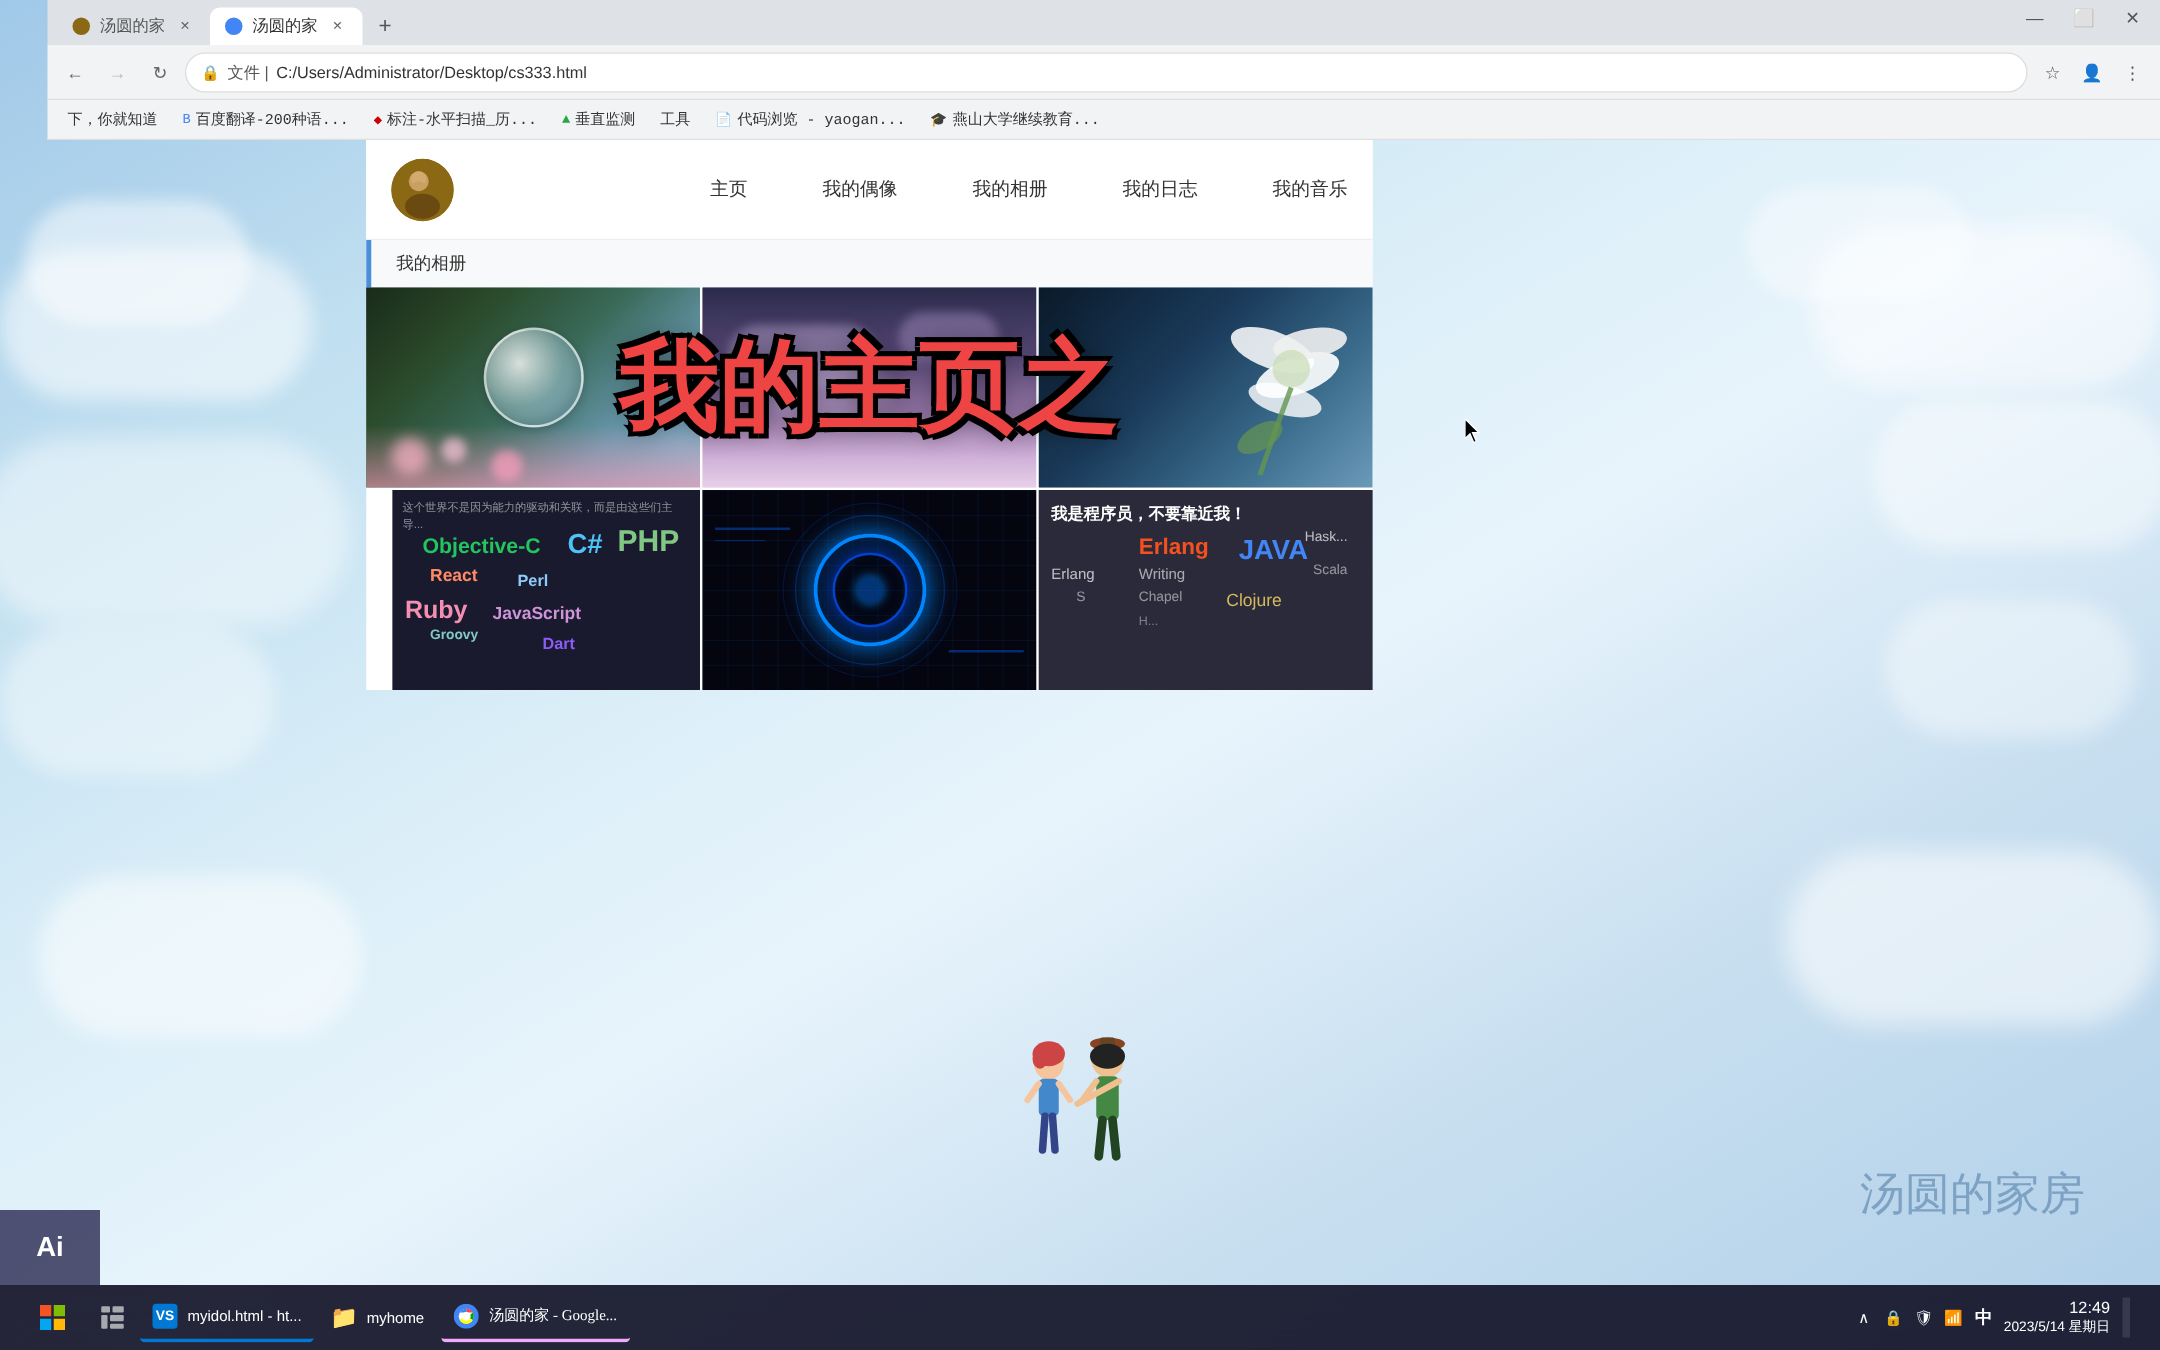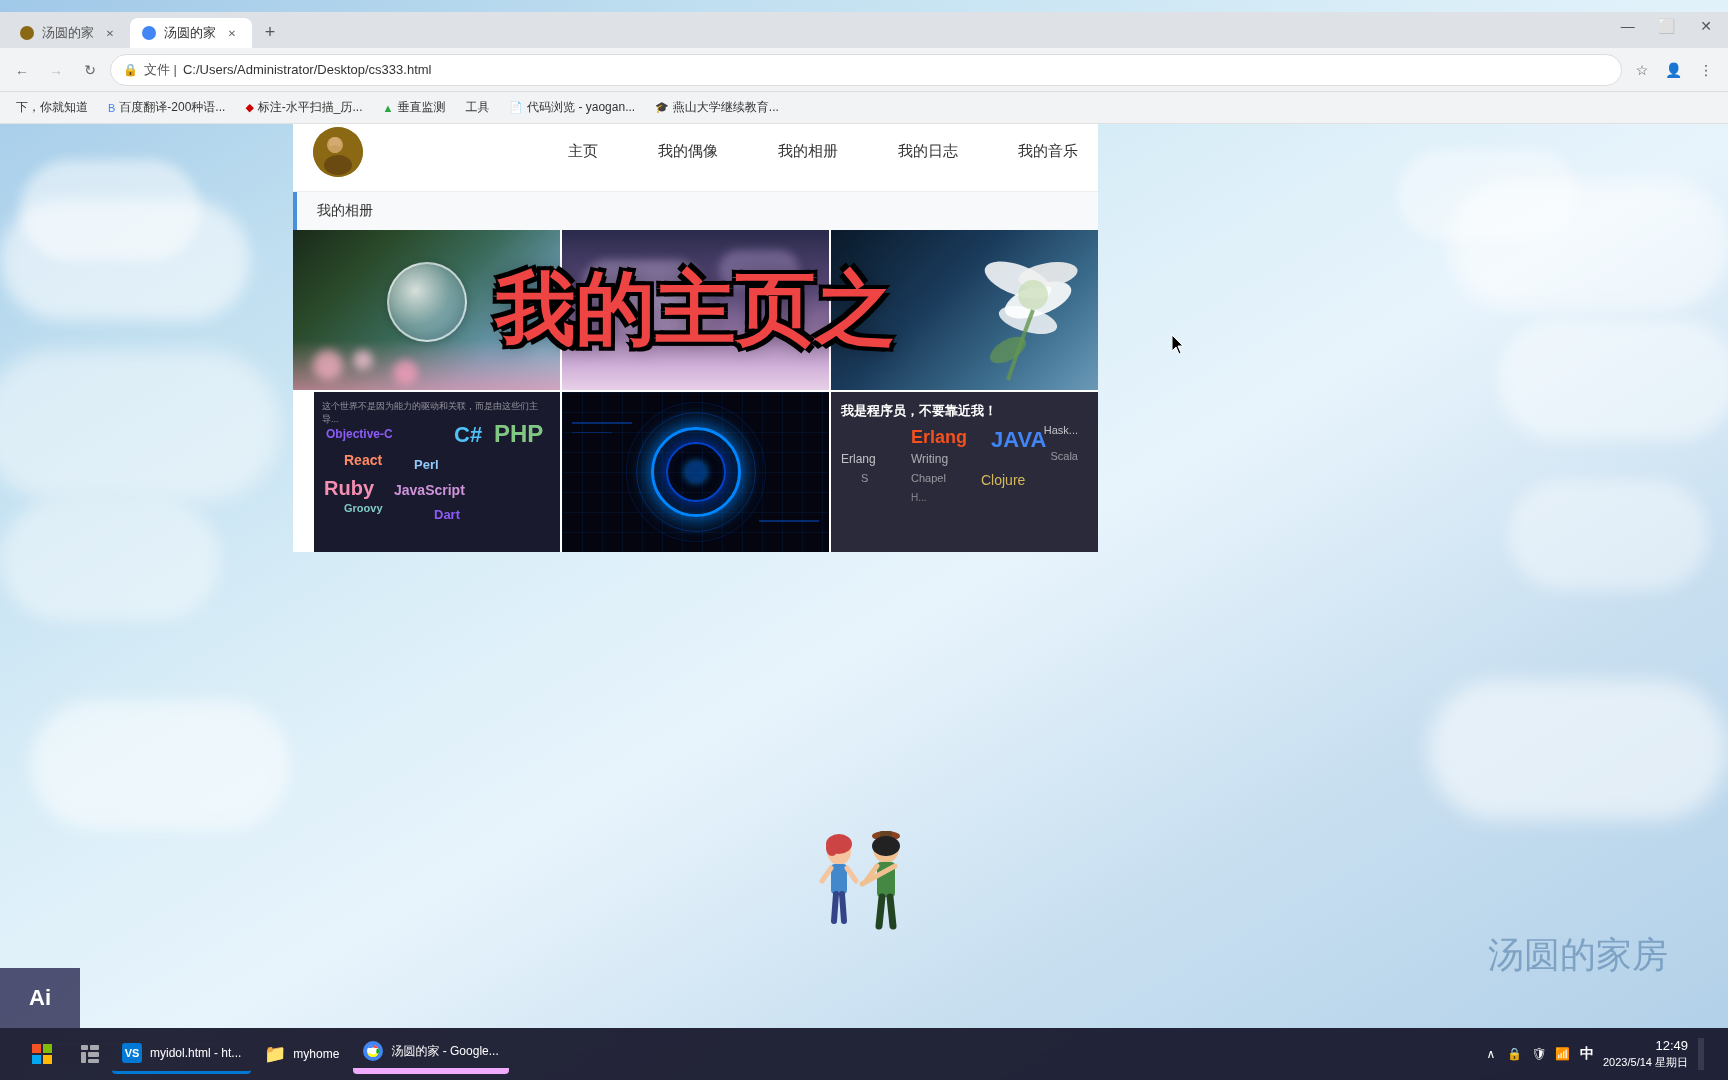--- a/index.html
+++ b/index.html
@@ -8,22 +8,23 @@
       height: 1080px;
       overflow: hidden;
       font-family: 'Microsoft YaHei', sans-serif;
       background: linear-gradient(160deg, #a8d8f0 0%, #c8e8f8 30%, #e8f4fb 50%, #b8d8f0 70%, #d0e8f8 100%);
       position: relative;
     }
 
     
     .browser-chrome {
       position: absolute;
-      top: 12px; left: 0; right: 0;
+      top: 0; left: 0; right: 0;
       z-index: 100;
+      padding-left: 38px;
     }
 
     
     .tab-bar {
       background: #dee1e6;
       height: 36px;
       display: flex;
       align-items: flex-end;
       padding: 0 0 0 0;
       position: relative;
@@ -144,20 +145,21 @@
     .bookmarks-bar {
       background: #f1f3f4;
       height: 32px;
       display: flex;
       align-items: center;
       padding: 0 8px;
       gap: 4px;
       border-bottom: 1px solid #e0e0e0;
       font-size: 12px;
       color: #333;
+      font-family: Liberation Mono, monospace;
     }
     .bookmark-item {
       padding: 2px 8px;
       border-radius: 4px;
       cursor: pointer;
       white-space: nowrap;
       display: flex;
       align-items: center;
       gap: 4px;
     }
@@ -558,21 +560,21 @@
           <circle cx="155" cy="65" r="15" fill="rgba(200,220,180,0.7)"></circle>
 
           <path d="M155 80 Q140 120 130 150" stroke="rgba(100,150,80,0.8)" stroke-width="4" fill="none"></path>
           <ellipse cx="130" cy="120" rx="20" ry="10" fill="rgba(100,150,80,0.7)" transform="rotate(-30 130 120)"></ellipse>
         </svg>
       </div>
 
       <div class="photo-cell photo-4">
         <div style="position:absolute;top:0;left:0;width:100%;height:100%;background:#1a1a2e;"></div>
         <div style="position:absolute;top:8px;left:8px;right:8px;font-size:9px;color:rgba(255,255,255,0.5);line-height:1.4;">这个世界不是因为能力的驱动和关联，而是由这些们主导...</div>
-        <span class="prog-text" style="top:35px;left:12px;color:#8b5cf6;font-size:12px;">Objective-C</span>
+        <span class="prog-text" style="top:35px;left:24px;color:#22c55e;font-size:17px;">Objective-C</span>
         <span class="prog-text" style="top:30px;left:140px;color:#4fc3f7;font-size:22px;">C#</span>
         <span class="prog-text" style="top:28px;left:180px;color:#81c784;font-size:24px;font-weight:bold;">PHP</span>
         <span class="prog-text" style="top:60px;left:30px;color:#ff8a65;font-size:14px;">React</span>
         <span class="prog-text" style="top:65px;left:100px;color:#90caf9;font-size:13px;">Perl</span>
         <span class="prog-text" style="top:85px;left:10px;color:#f48fb1;font-size:20px;font-weight:bold;">Ruby</span>
         <span class="prog-text" style="top:90px;left:80px;color:#ce93d8;font-size:14px;">JavaScript</span>
         <span class="prog-text" style="top:110px;left:30px;color:#80cbc4;font-size:11px;">Groovy</span>
         <span class="prog-text" style="top:115px;left:120px;color:#8b5cf6;font-size:13px;">Dart</span>
       </div>
 
@@ -680,21 +682,21 @@
       <span>VS</span>
     </div>
     <span>myidol.html - ht...</span>
   </div>
 
   <div class="taskbar-item">
     <div class="taskbar-item-icon" style="font-size:18px;">📁</div>
     <span>myhome</span>
   </div>
 
-  <div class="taskbar-item" style="border-bottom:6px solid #f0abfc;padding-bottom:0;">
+  <div class="taskbar-item" style="border-bottom:3px solid #f0abfc;padding-bottom:0;font-family:Liberation Serif, serif;">
     <div class="taskbar-item-icon" style="width:20px;height:20px;">
       <svg width="20" height="20" viewBox="0 0 20 20">
         <circle cx="10" cy="10" r="10" fill="#4285f4"></circle>
         <circle cx="10" cy="10" r="6" fill="white"></circle>
         <path d="M10 4 A6 6 0 0 1 15.2 7 L10 7 Z" fill="#f44"></path>
         <path d="M15.2 7 A6 6 0 0 1 15.2 13 L11.2 10.5 Z" fill="#0a0"></path>
         <path d="M15.2 13 A6 6 0 0 1 4.8 13 L7.5 10.5 Z" fill="#ff0"></path>
         <path d="M4.8 7 A6 6 0 0 1 10 4 L10 7 Z" fill="#4285f4"></path>
         <circle cx="10" cy="10" r="3.5" fill="white"></circle>
       </svg>

